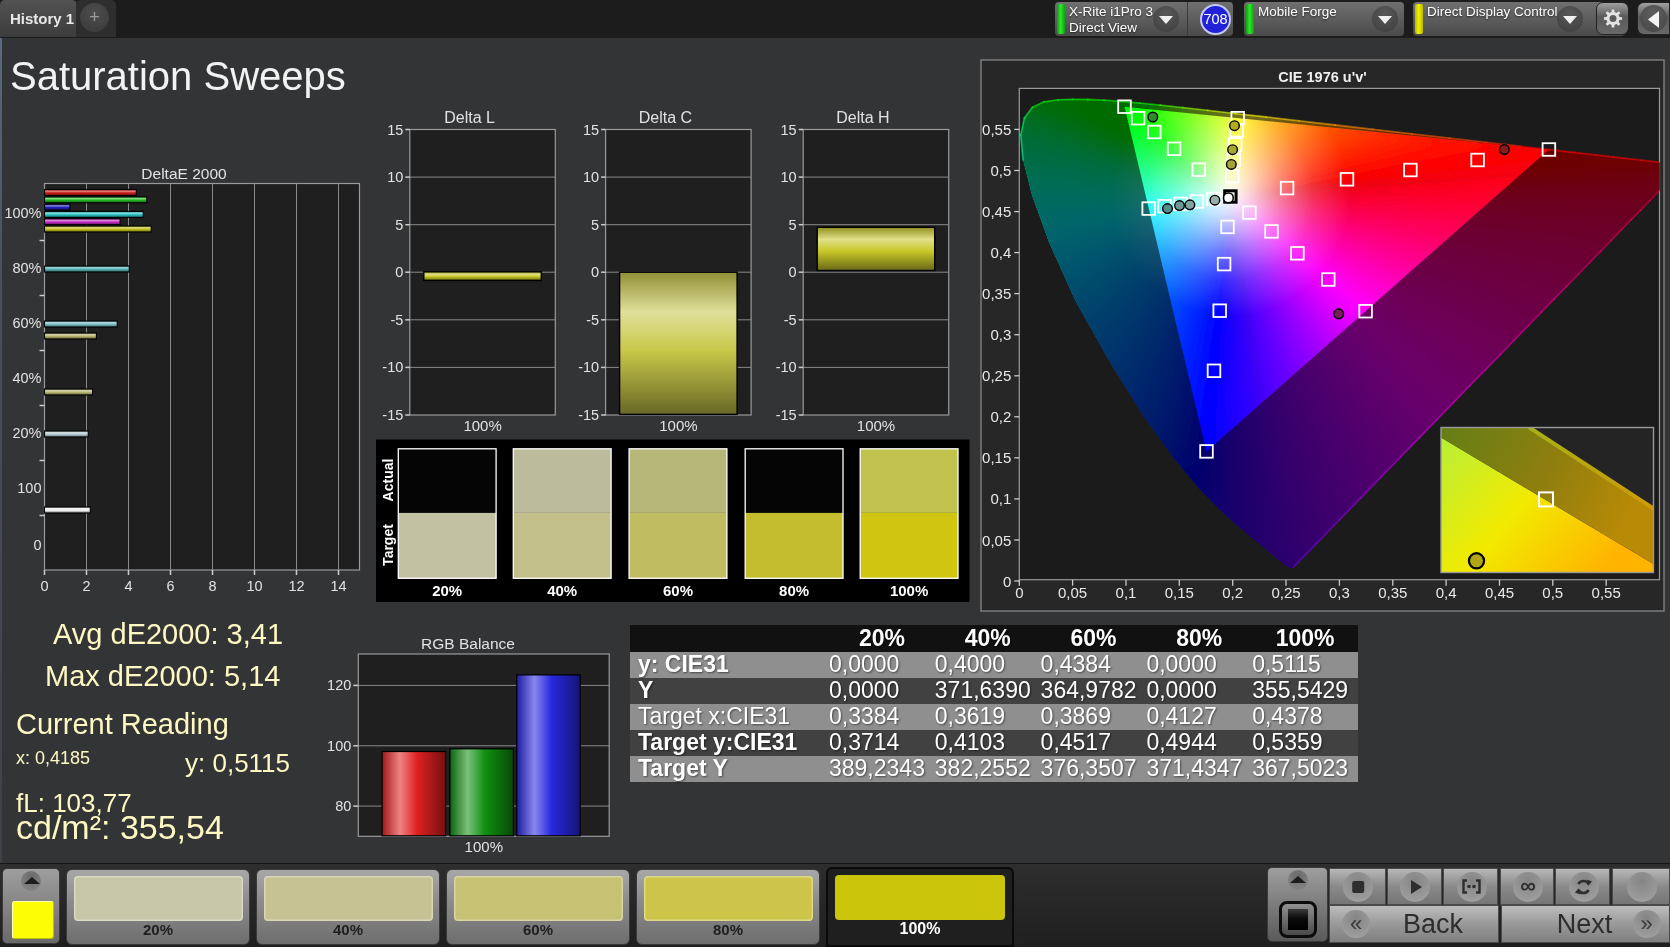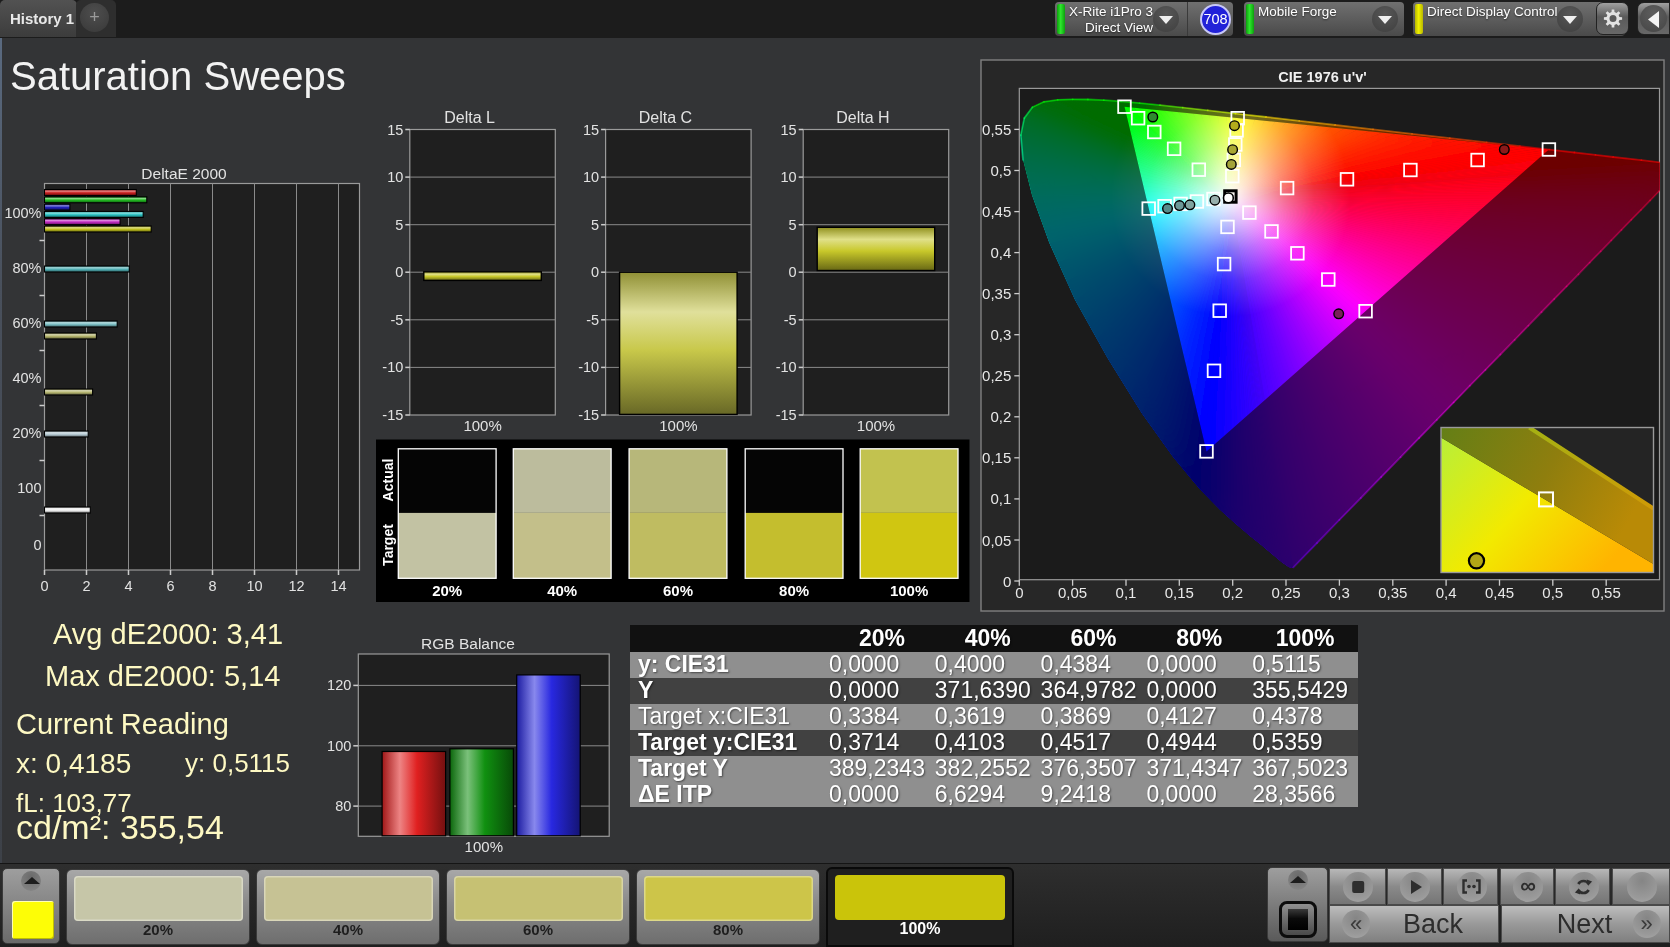--- a/index.html
+++ b/index.html
@@ -4,21 +4,21 @@
 body{width:1670px;height:947px;background:#333436;font-family:"Liberation Sans",sans-serif;overflow:hidden;position:relative}
 .abs{position:absolute}
 .topbar{left:0;top:0;width:1670px;height:38px;background:#1c1c1c}
 .tab{left:0;top:0;width:77px;height:37px;background:linear-gradient(#525252,#3c3c3c);border-radius:5px 5px 0 0;color:#e8e8e8;font-size:15px;font-weight:bold;line-height:37px;padding-left:10px;white-space:nowrap}
 .plustab{left:76px;top:0;width:40px;height:37px;background:#2e2e2e;border-radius:5px 5px 0 0}
 .plus{left:4px;top:3px;width:29px;height:29px;border-radius:50%;background:radial-gradient(circle at 50% 35%,#4e4e4e,#383838);color:#9a9a9a;font-size:18px;text-align:center;line-height:28px}
 .title{left:10px;top:54px;font-size:40px;color:#f2f2f2;letter-spacing:0px}
 .widget{top:2px;height:34px;background:linear-gradient(#707070,#4a4a4a);border-radius:4px;color:#fff}
 .wstrip{position:absolute;left:2px;top:2px;width:8px;height:30px;border-radius:2px}
 .wl1{position:absolute;left:14px;top:2px;font-size:13.5px;white-space:nowrap;text-shadow:0 1px 2px rgba(0,0,0,.6)}
-.wl2{position:absolute;left:30px;top:18px;font-size:13.5px;white-space:nowrap;text-shadow:0 1px 2px rgba(0,0,0,.6)}
+.wl2{position:absolute;left:14px;top:18px;font-size:13.5px;white-space:nowrap;text-shadow:0 1px 2px rgba(0,0,0,.6)}
 .warrow{position:absolute;width:26px;height:26px;top:4px;border-radius:50%;background:radial-gradient(circle at 50% 30%,#575757,#3f3f3f)}
 .warrow:after{content:"";position:absolute;left:6px;top:10px;border:7px solid transparent;border-top:8px solid #f0f0f0;border-bottom:none}
 .gearbtn{top:2px;height:33px;background:linear-gradient(#a0a0a0,#5a5a5a 45%,#686868);border-radius:7px;border:1px solid #222}
 .textblock{color:#fef9c3}
 table.dat{border-collapse:collapse;table-layout:fixed}
 table.dat td{font-size:23px;line-height:25.9px;color:#fff;height:25.9px;padding:0;vertical-align:middle;white-space:nowrap;text-shadow:1px 1px 2px rgba(0,0,0,.5)}
 .bbar{left:0;top:863px;width:1670px;height:84px;background:linear-gradient(#2e2e2e,#1f1f1f);border-top:1px solid #151515}
 .pbtn{top:868.5px;width:184px;height:76.5px;background:linear-gradient(#a8a8a8,#8a8a8a 45%,#6e6e6e);border-radius:6px;border:1px solid #3a3a3a}
 .psw{position:absolute;left:7px;top:6px;width:169px;height:45px;border-radius:4px;box-shadow:inset 0 0 0 1.5px rgba(255,255,255,.35)}
 .plab{position:absolute;left:0;bottom:6px;width:100%;text-align:center;font-size:15px;font-weight:bold;color:#1e1e1e}
@@ -1477,21 +1477,21 @@
 </div>
 <div class="abs gearbtn" style="left:1637px;width:33px;border-radius:7px 0 0 7px">
 <div style="position:absolute;left:2px;top:2px;width:27px;height:27px;border-radius:50%;background:radial-gradient(circle at 50% 30%,#5e5e5e,#454545)"></div>
     <svg width="31" height="31" style="position:absolute;left:1px;top:1px">
       <polygon points="9,15.5 20,7 20,24" fill="#f4f4f4"></polygon>
     </svg>
 </div>
 <div class="abs textblock" style="left:53px;top:618px;font-size:29px">Avg dE2000: 3,41</div>
 <div class="abs textblock" style="left:45px;top:660px;font-size:29px">Max dE2000: 5,14</div>
 <div class="abs textblock" style="left:16px;top:708px;font-size:29px">Current Reading</div>
-<div class="abs textblock" style="left:16px;top:748px;font-size:28px">x: 0,4185</div>
+<div class="abs textblock" style="left:16px;top:748px;font-size:18px">x: 0,4185</div>
 <div class="abs textblock" style="left:185px;top:748px;font-size:26px">y: 0,5115</div>
 <div class="abs textblock" style="left:16px;top:788px;font-size:26px">fL: 103,77</div>
 <div class="abs textblock" style="left:16px;top:808px;font-size:34px">cd/m²: 355,54</div>
 <div class="abs" style="left:630px;top:625px;width:728px">
     <table class="dat" style="width:728px">
       <colgroup>
         <col style="width:199px">
         <col style="width:105.8px">
         <col style="width:105.8px">
         <col style="width:105.8px">
@@ -1539,28 +1539,20 @@
           <td style="padding-left:0px">0,4944</td>
           <td style="padding-left:0px">0,5359</td>
         </tr>
         <tr style="background:#8f8f8f">
           <td style="font-weight:bold;padding-left:8px">Target Y</td>
           <td style="padding-left:0px">389,2343</td>
           <td style="padding-left:0px">382,2552</td>
           <td style="padding-left:0px">376,3507</td>
           <td style="padding-left:0px">371,4347</td>
           <td style="padding-left:0px">367,5023</td>
-        </tr>
-        <tr style="background:#8f8f8f">
-          <td style="font-weight:bold;padding-left:8px">ΔE ITP</td>
-          <td style="padding-left:0px">0,0000</td>
-          <td style="padding-left:0px">6,6294</td>
-          <td style="padding-left:0px">9,2418</td>
-          <td style="padding-left:0px">0,0000</td>
-          <td style="padding-left:0px">28,3566</td>
         </tr>
       </tbody>
     </table>
   </div>
 <div class="abs bbar"></div>
 <div class="abs" style="left:2px;top:868px;width:58px;height:76px;background:linear-gradient(#9e9e9e,#6a6a6a);border-radius:5px;border:1px solid #3a3a3a">
 <div style="position:absolute;left:18px;top:2px;width:20px;height:20px;border-radius:50%;background:radial-gradient(circle at 50% 30%,#6a6a6a,#8a8a8a)"></div>
 <svg width="58" height="24" style="position:absolute;left:0;top:0">
       <polygon points="29,8 37,15 21,15" fill="#1d1d1d"></polygon>
     </svg>

